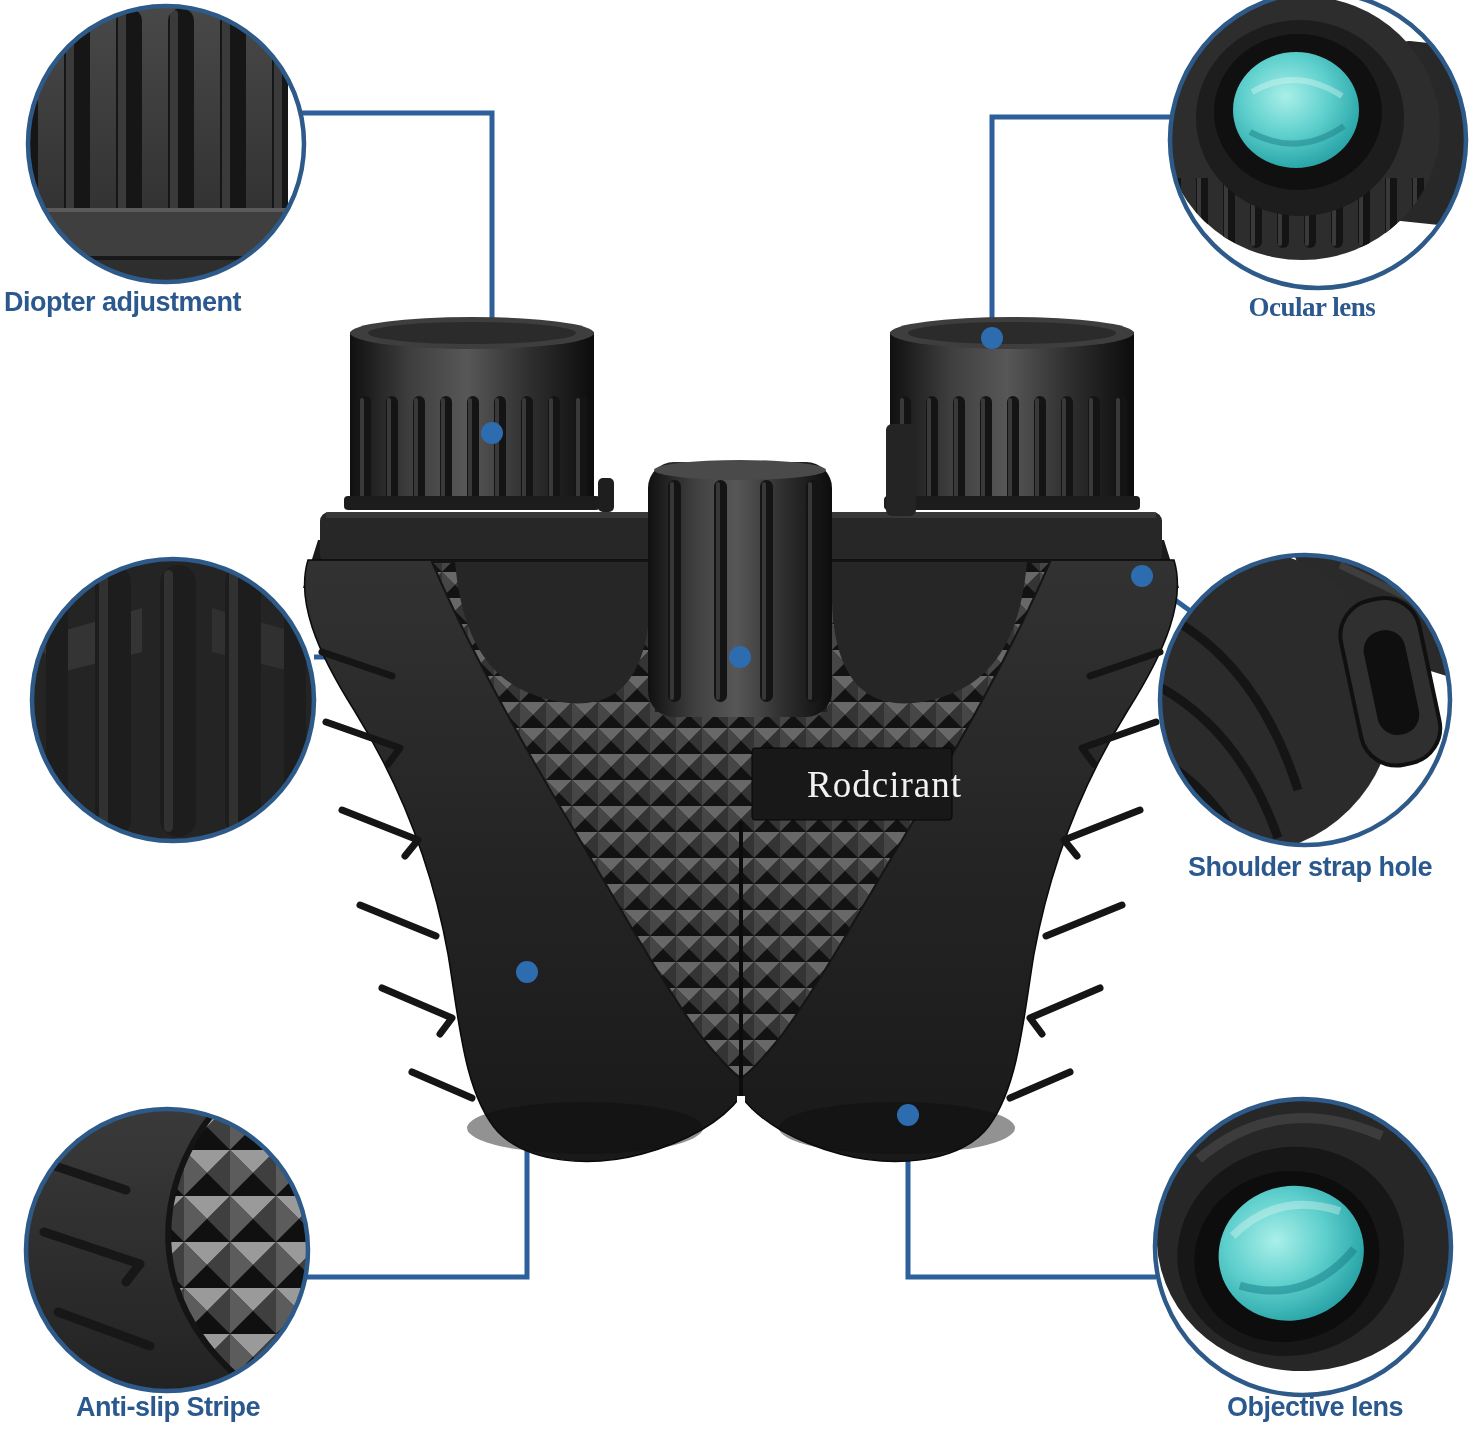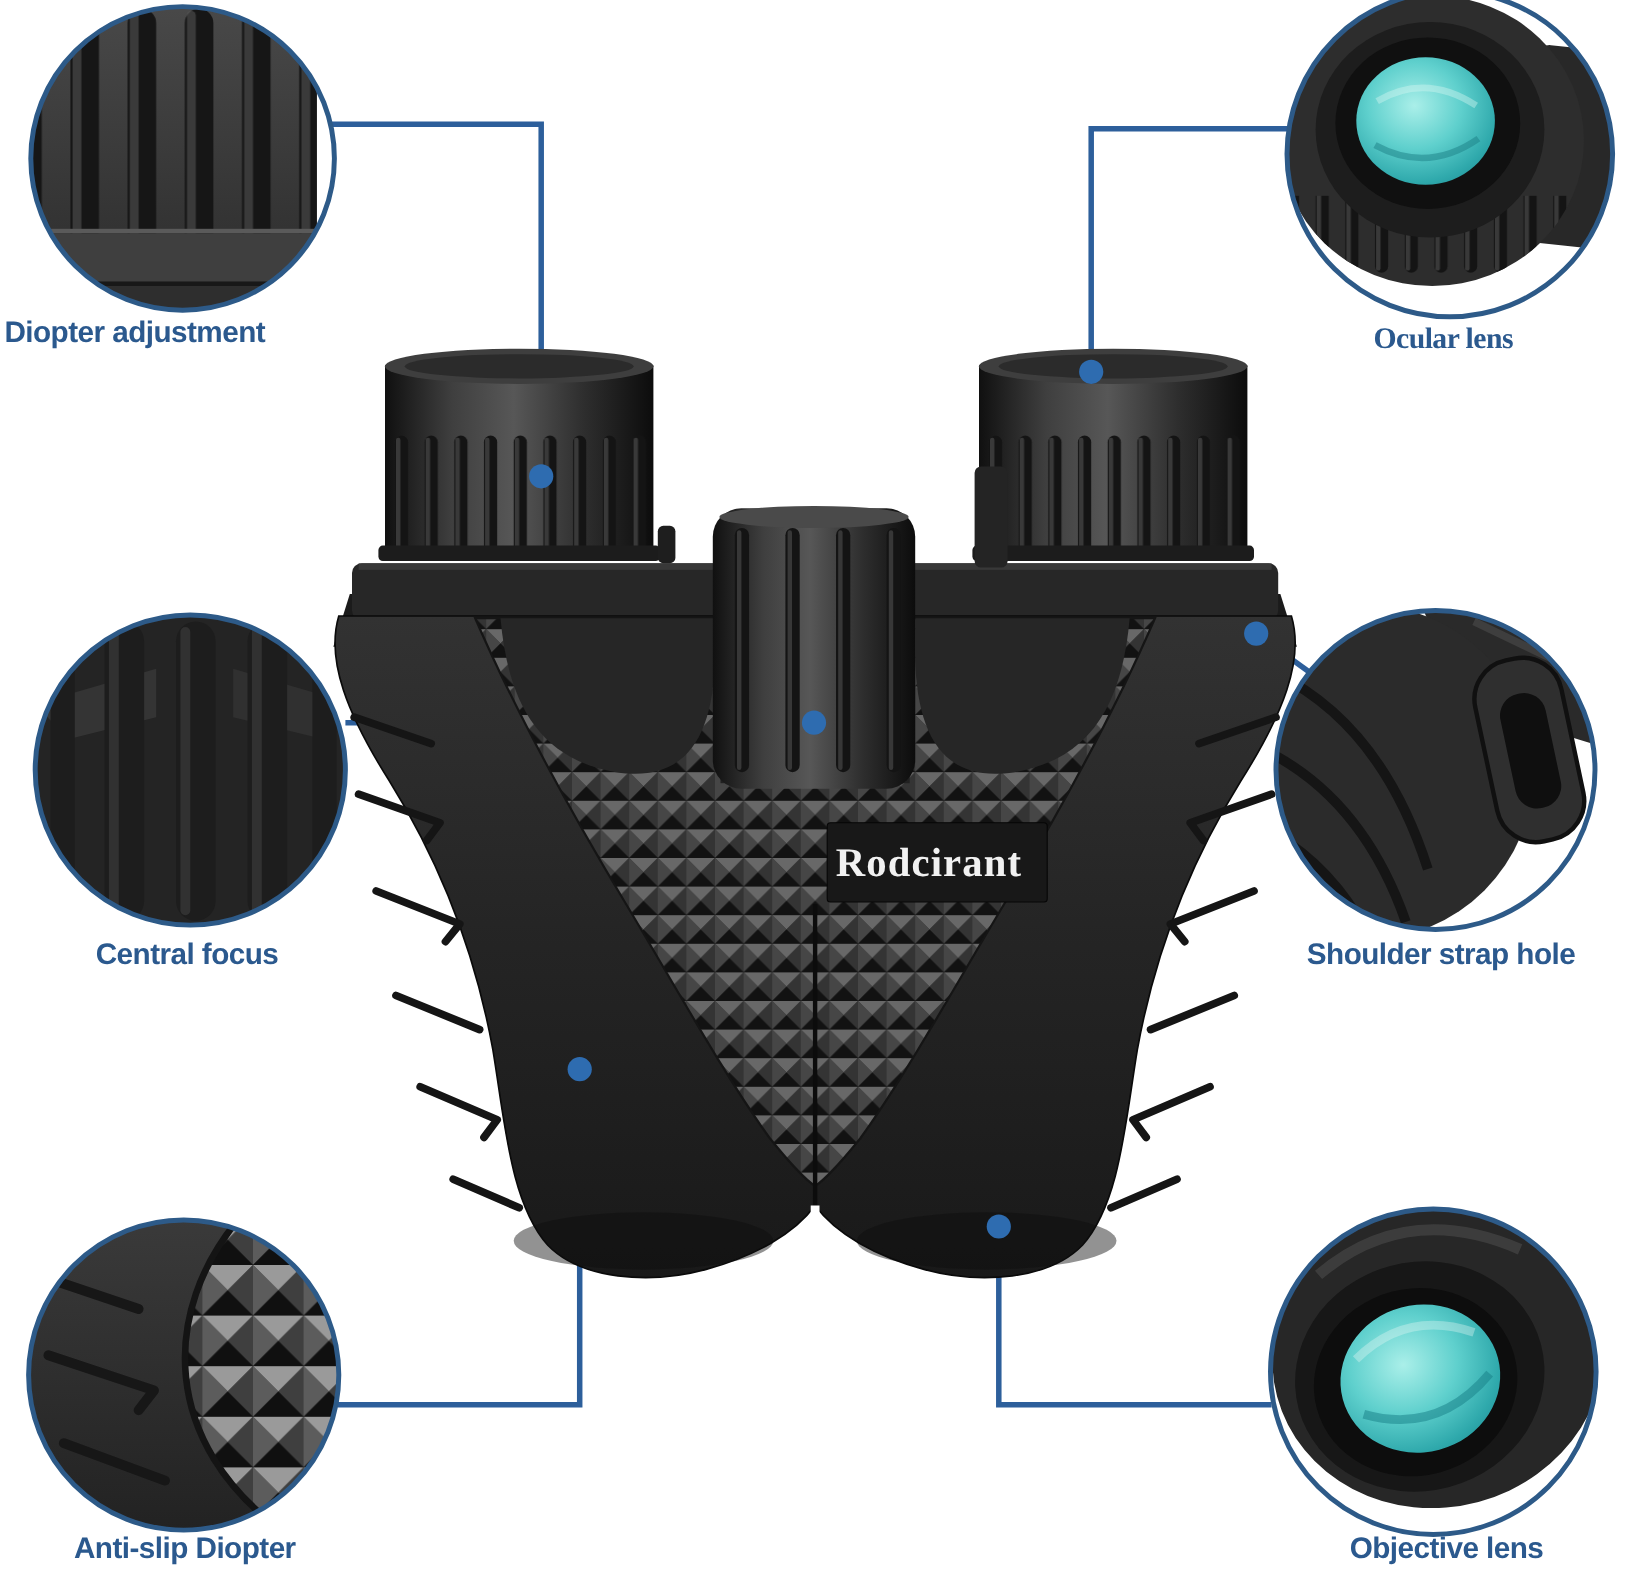--- a/index.html
+++ b/index.html
@@ -19,24 +19,25 @@
     color:#2b598e;
     white-space:nowrap;
     user-select:none;
   }
   .callout-label.centered{transform:translateX(-50%);}
   .brand-plate-text{
     position:absolute;
     left:752px;top:748px;width:185px;height:72px;
     display:flex;align-items:center;justify-content:center;
     font-family:"Liberation Serif", serif;
-    font-weight:700;
+    font-weight:400;
     font-size:37px;
     letter-spacing:1px;
     color:#f1f1f1;
+    padding-left:40px;
   }
 </style>
 </head>
 <body>
 
 <div class="stage">
 
 <svg width="1482" height="1439" viewBox="0 0 1482 1439">
   <defs>
     <linearGradient id="cylg" x1="0" y1="0" x2="1" y2="0">
@@ -298,22 +299,21 @@
     <circle cx="1142" cy="576" r="11"></circle>
     <circle cx="527" cy="972" r="11"></circle>
     <circle cx="908" cy="1115" r="11"></circle>
   </g>
 </svg>
 
   <div class="callout-label" style="left:4px;top:287px;">Diopter adjustment</div>
 
   <div class="callout-label centered" style="left:1312px;top:292px;font-family:Liberation Serif, serif;">Ocular lens</div>
 
-  <div class="callout-label centered" style="left:170px;top:852px;">Central focus</div>
 
   <div class="callout-label centered" style="left:1310px;top:852px;">Shoulder strap hole</div>
 
-  <div class="callout-label centered" style="left:168px;top:1392px;">Anti-slip Diopter</div>
+  <div class="callout-label centered" style="left:168px;top:1392px;">Anti-slip Stripe</div>
 
   <div class="callout-label centered" style="left:1315px;top:1392px;text-align:center;">Objective lens</div>
 
   <div class="brand-plate-text">Rodcirant</div>
 </div>
 
 </body></html>

